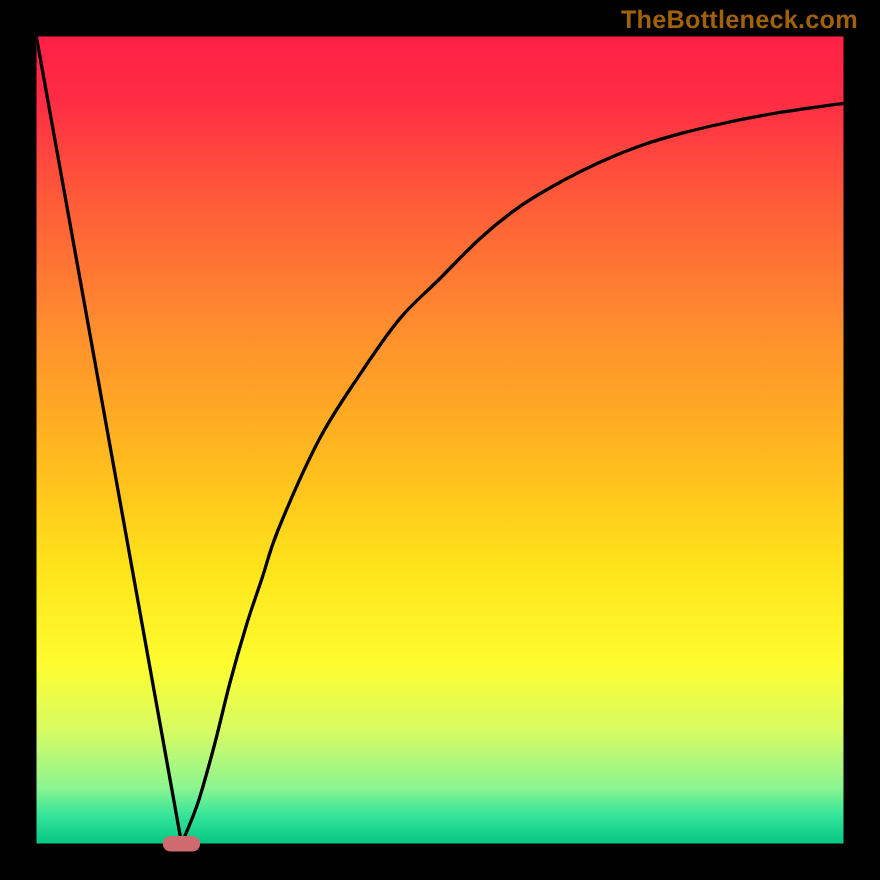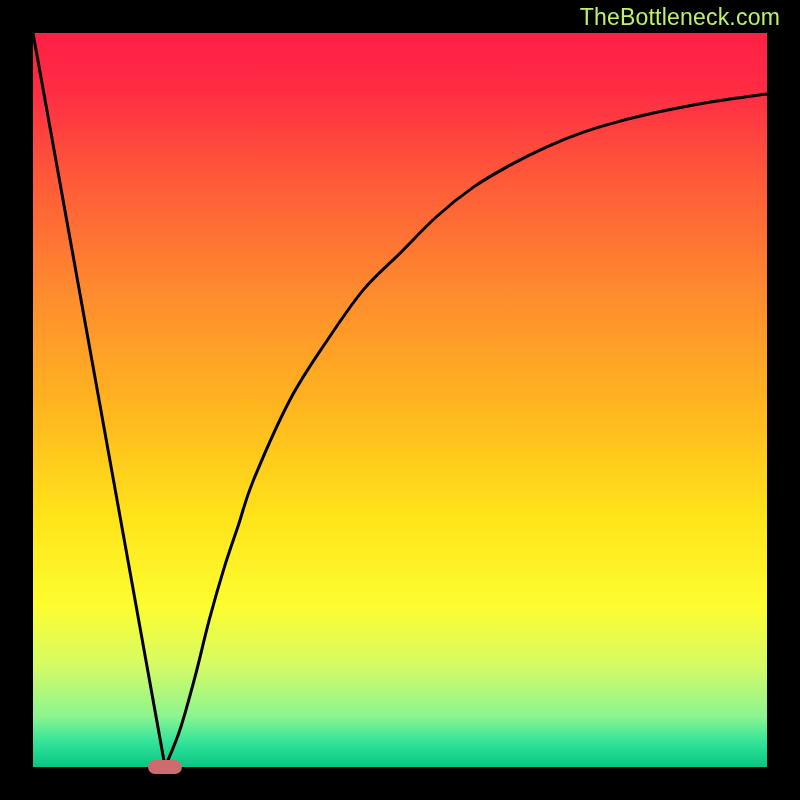--- a/index.html
+++ b/index.html
@@ -24,22 +24,22 @@
     top: 33px;
     width: 734px;
     height: 734px;
   }
   .watermark {
     position: absolute;
     top: 4px;
     right: 20px;
     font-family: Arial, Helvetica, sans-serif;
     font-size: 23px;
-    font-weight: 400;
-    color: #bef264;
+    font-weight: 700;
+    color: #a16207;
     letter-spacing: 0.2px;
   }
   .marker {
     position: absolute;
     width: 34px;
     height: 14px;
     background: #cf6b6e;
     border-radius: 7px;
   }
 </style>

